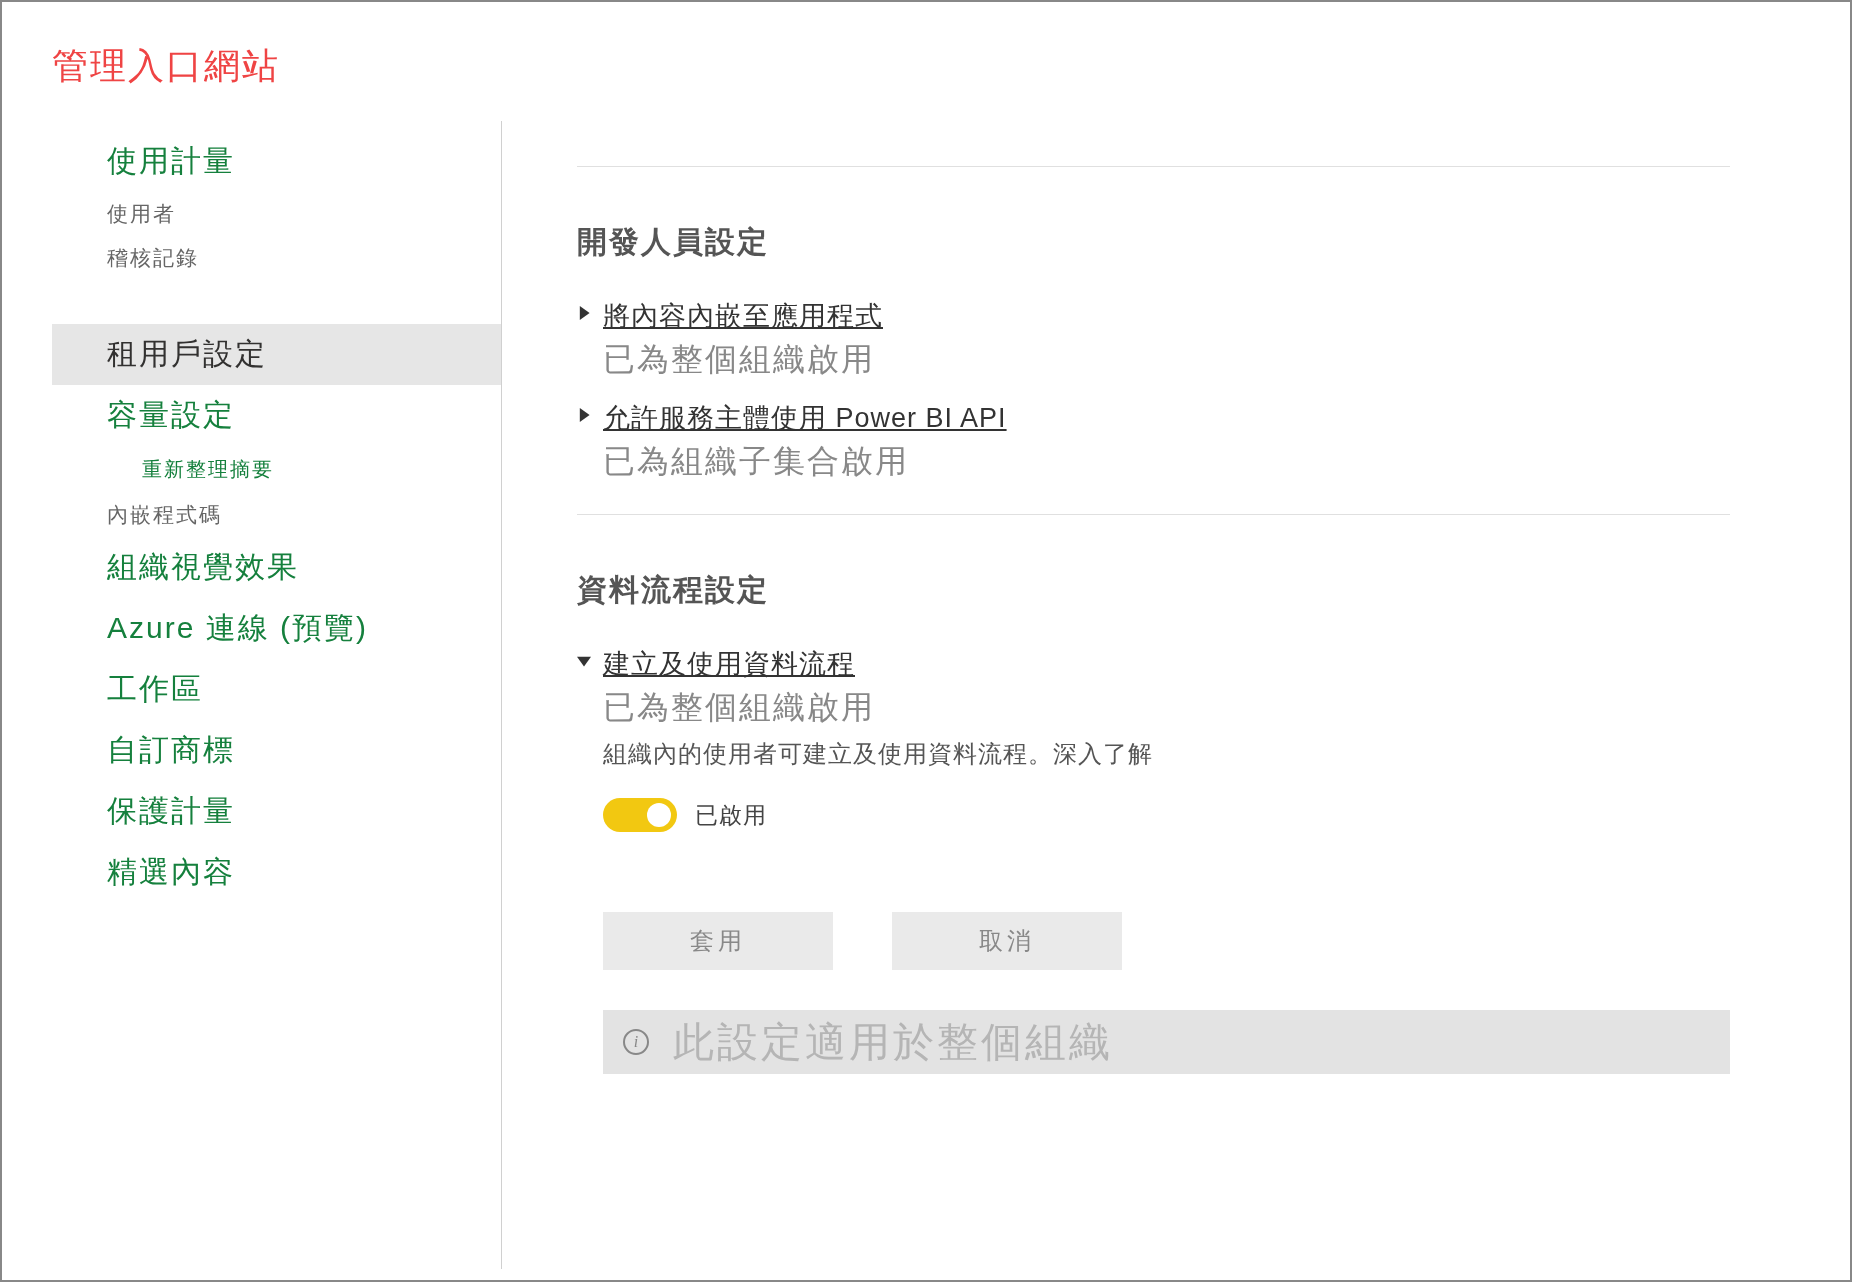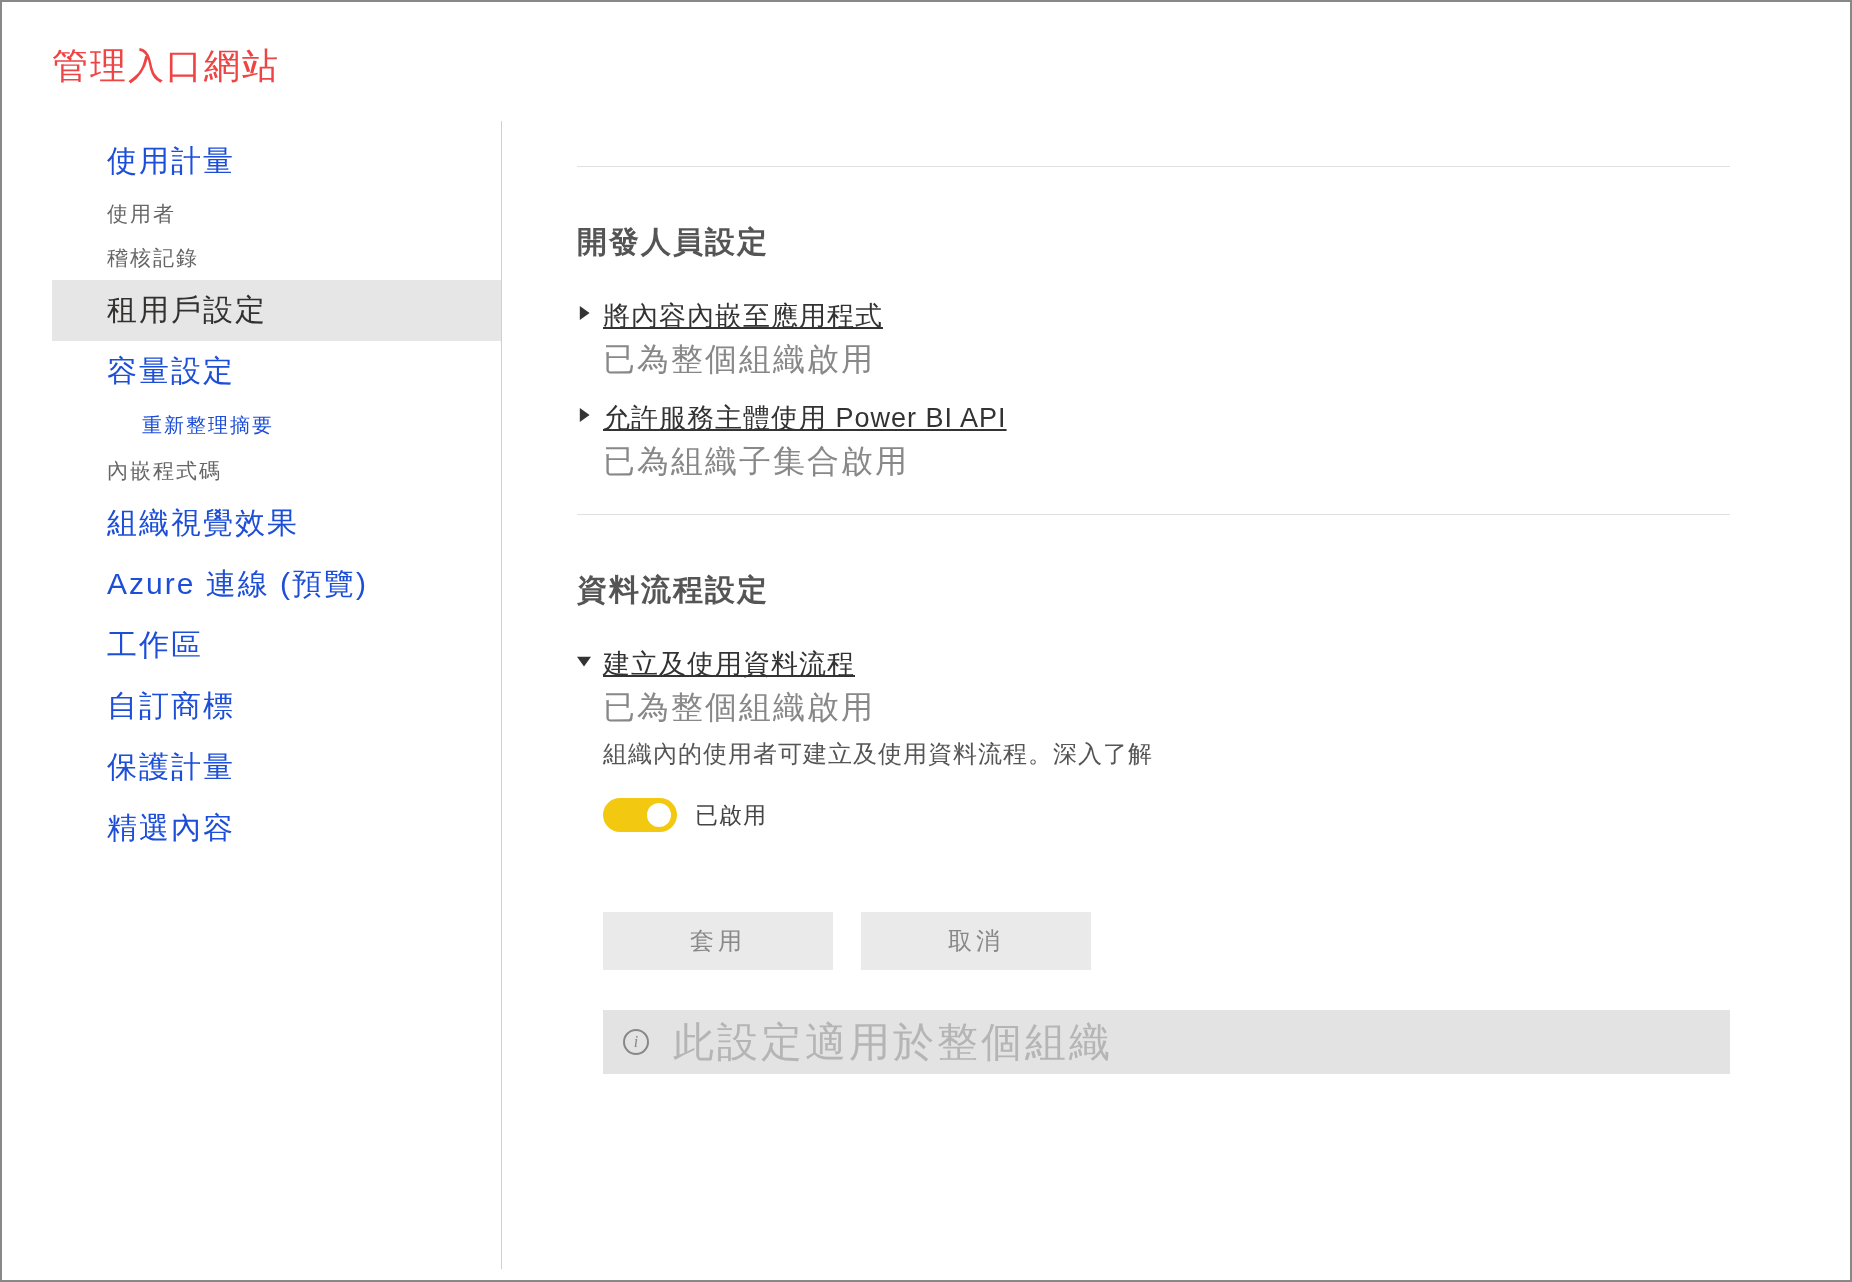--- a/index.html
+++ b/index.html
@@ -28,36 +28,37 @@
       height: calc(100% - 90px);
     }
     .sidebar {
       width: 450px;
       border-right: 1px solid #d0d0d0;
       padding-top: 10px;
     }
     .sidebar-item {
       padding: 10px 30px 10px 55px;
       font-size: 30px;
-      color: #1d4ed8;
+      color: #15803d;
       cursor: pointer;
       letter-spacing: 2px;
     }
     .sidebar-item.small {
       font-size: 21px;
       padding: 8px 30px 8px 55px;
       color: #666;
     }
     .sidebar-item.indent {
       padding-left: 90px;
       font-size: 20px;
     }
     .sidebar-item.active {
       background: #e6e6e6;
       color: #323130;
+      margin-top: 44px;
     }
     .main {
       flex: 1;
       padding: 0 70px 0 75px;
       overflow: hidden;
     }
     .section-divider {
       border: none;
       border-top: 1px solid #e0e0e0;
       margin: 0;
@@ -135,21 +136,21 @@
       right: 6px;
     }
     .toggle-label {
       font-size: 23px;
       color: #444;
       margin-left: 18px;
       letter-spacing: 1px;
     }
     .button-row {
       display: flex;
-      gap: 28px;
+      gap: 59px;
       margin-top: 80px;
       margin-left: 0;
     }
     .btn {
       width: 230px;
       height: 58px;
       display: flex;
       align-items: center;
       justify-content: center;
       background: #eaeaea;

